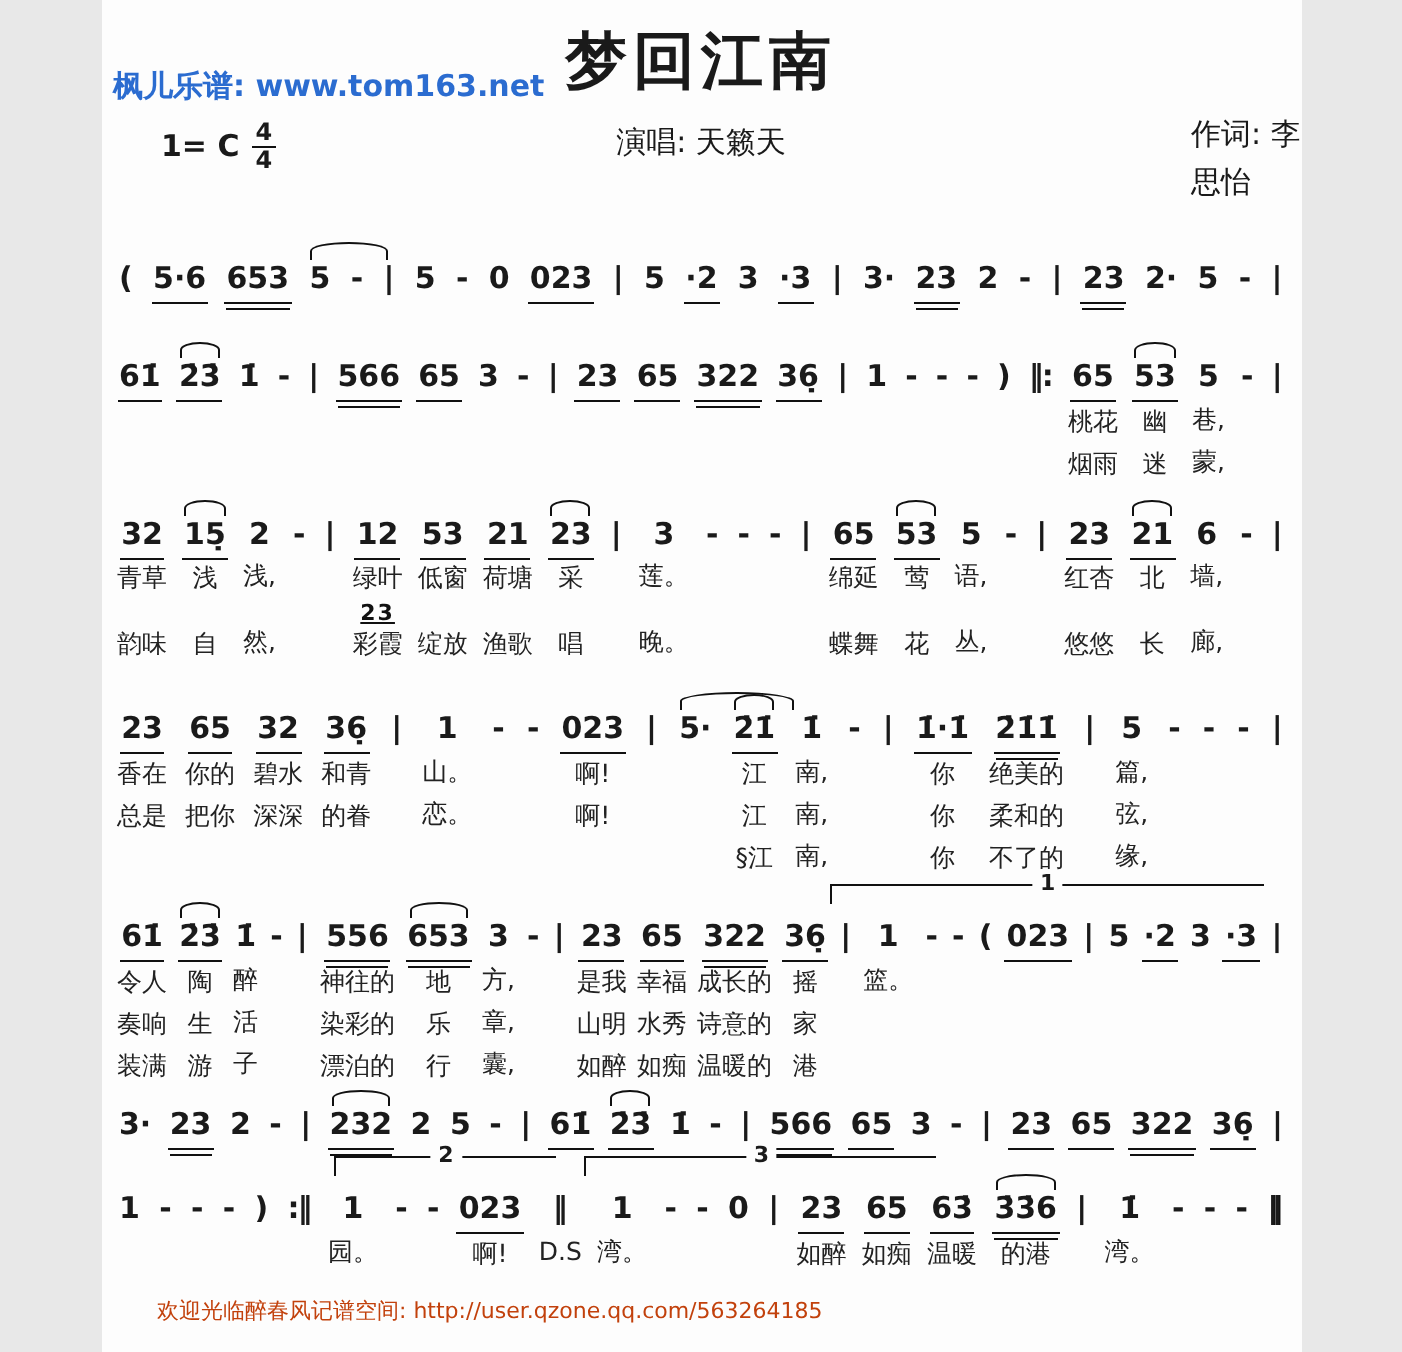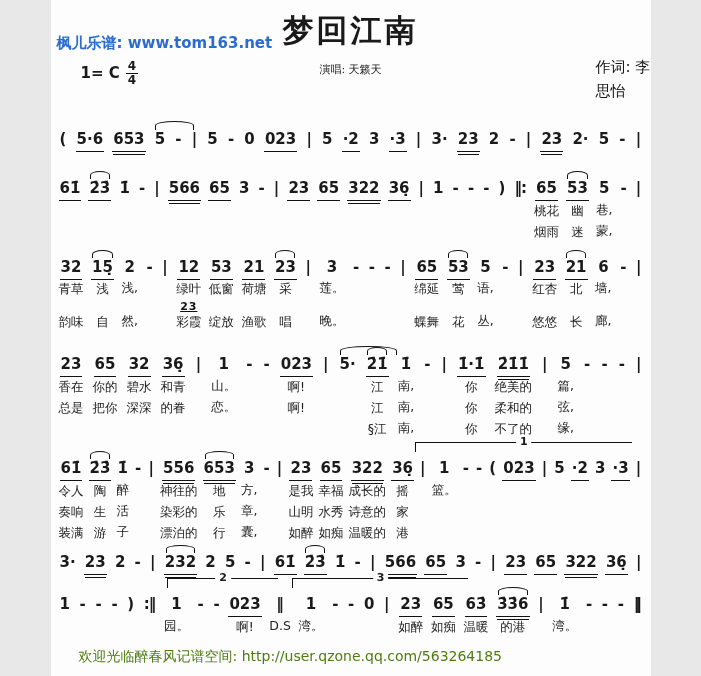--- a/index.html
+++ b/index.html
@@ -3,21 +3,21 @@
 <meta charset="utf-8">
 <style>
   html,body{margin:0;padding:0;background:#e8e8e8;}
   .page{position:relative;width:600px;height:676px;background:#fdfdfd;margin:0 auto;
         font-family:"DejaVu Sans",sans-serif;color:#1a1a1a;overflow:hidden;}
   
   .header{position:relative;height:120px;}
   .site{position:absolute;left:6px;top:34px;font-size:15px;font-weight:bold;color:#2b6cd0;}
   .title{position:absolute;left:0;right:0;top:10px;text-align:center;
          font-size:31px;font-weight:bold;letter-spacing:3px;}
-  .singer{position:absolute;left:0;right:0;top:62px;text-align:center;font-size:11px;}
+  .singer{position:absolute;left:0;right:0;top:62px;text-align:center;font-size:15px;}
   .keysig{position:absolute;left:30px;top:60px;font-size:15px;font-weight:bold;display:flex;align-items:center;gap:6px;}
   .frac{display:inline-flex;flex-direction:column;align-items:center;font-size:12px;line-height:1.05;font-weight:bold;}
   .frac .top{border-bottom:1.5px solid #111;padding:0 2px;}
   .credits{position:absolute;left:545px;top:56px;font-size:15px;line-height:23.5px;}
   
   .score{padding:0 8px;}
   .system{display:flex;justify-content:space-between;align-items:flex-start;position:relative;}
   .cell{display:inline-flex;flex-direction:column;align-items:center;}
   .note{position:relative;font-size:15px;font-weight:bold;white-space:nowrap;
         padding:9px 1px 3px;line-height:18px;}
@@ -39,21 +39,21 @@
   
   .sys-0{margin-top:1px;}
   .sys-1{margin-top:18px;}
   .sys-2{margin-top:6px;}
   .sys-3{margin-top:14px;}
   .sys-4{margin-top:0;padding-top:10px;}
   .sys-5{margin-top:0;}
   .sys-6{margin-top:1px;padding-top:10px;}
   .h-lyr{height:21px;}  .s3 .h-lyr{height:19px;}
   
-  .footer{margin:10px 0 0 28px;font-size:14px;color:#4d7c0f;}
+  .footer{margin:10px 0 0 28px;font-size:11px;color:#c2410c;}
 </style>
 </head>
 <body>
 
 <div class="page">
 
   <div class="header">
     <div class="site">枫儿乐谱: www.tom163.net</div>
     <div class="title">梦回江南</div>
     <div class="keysig">

